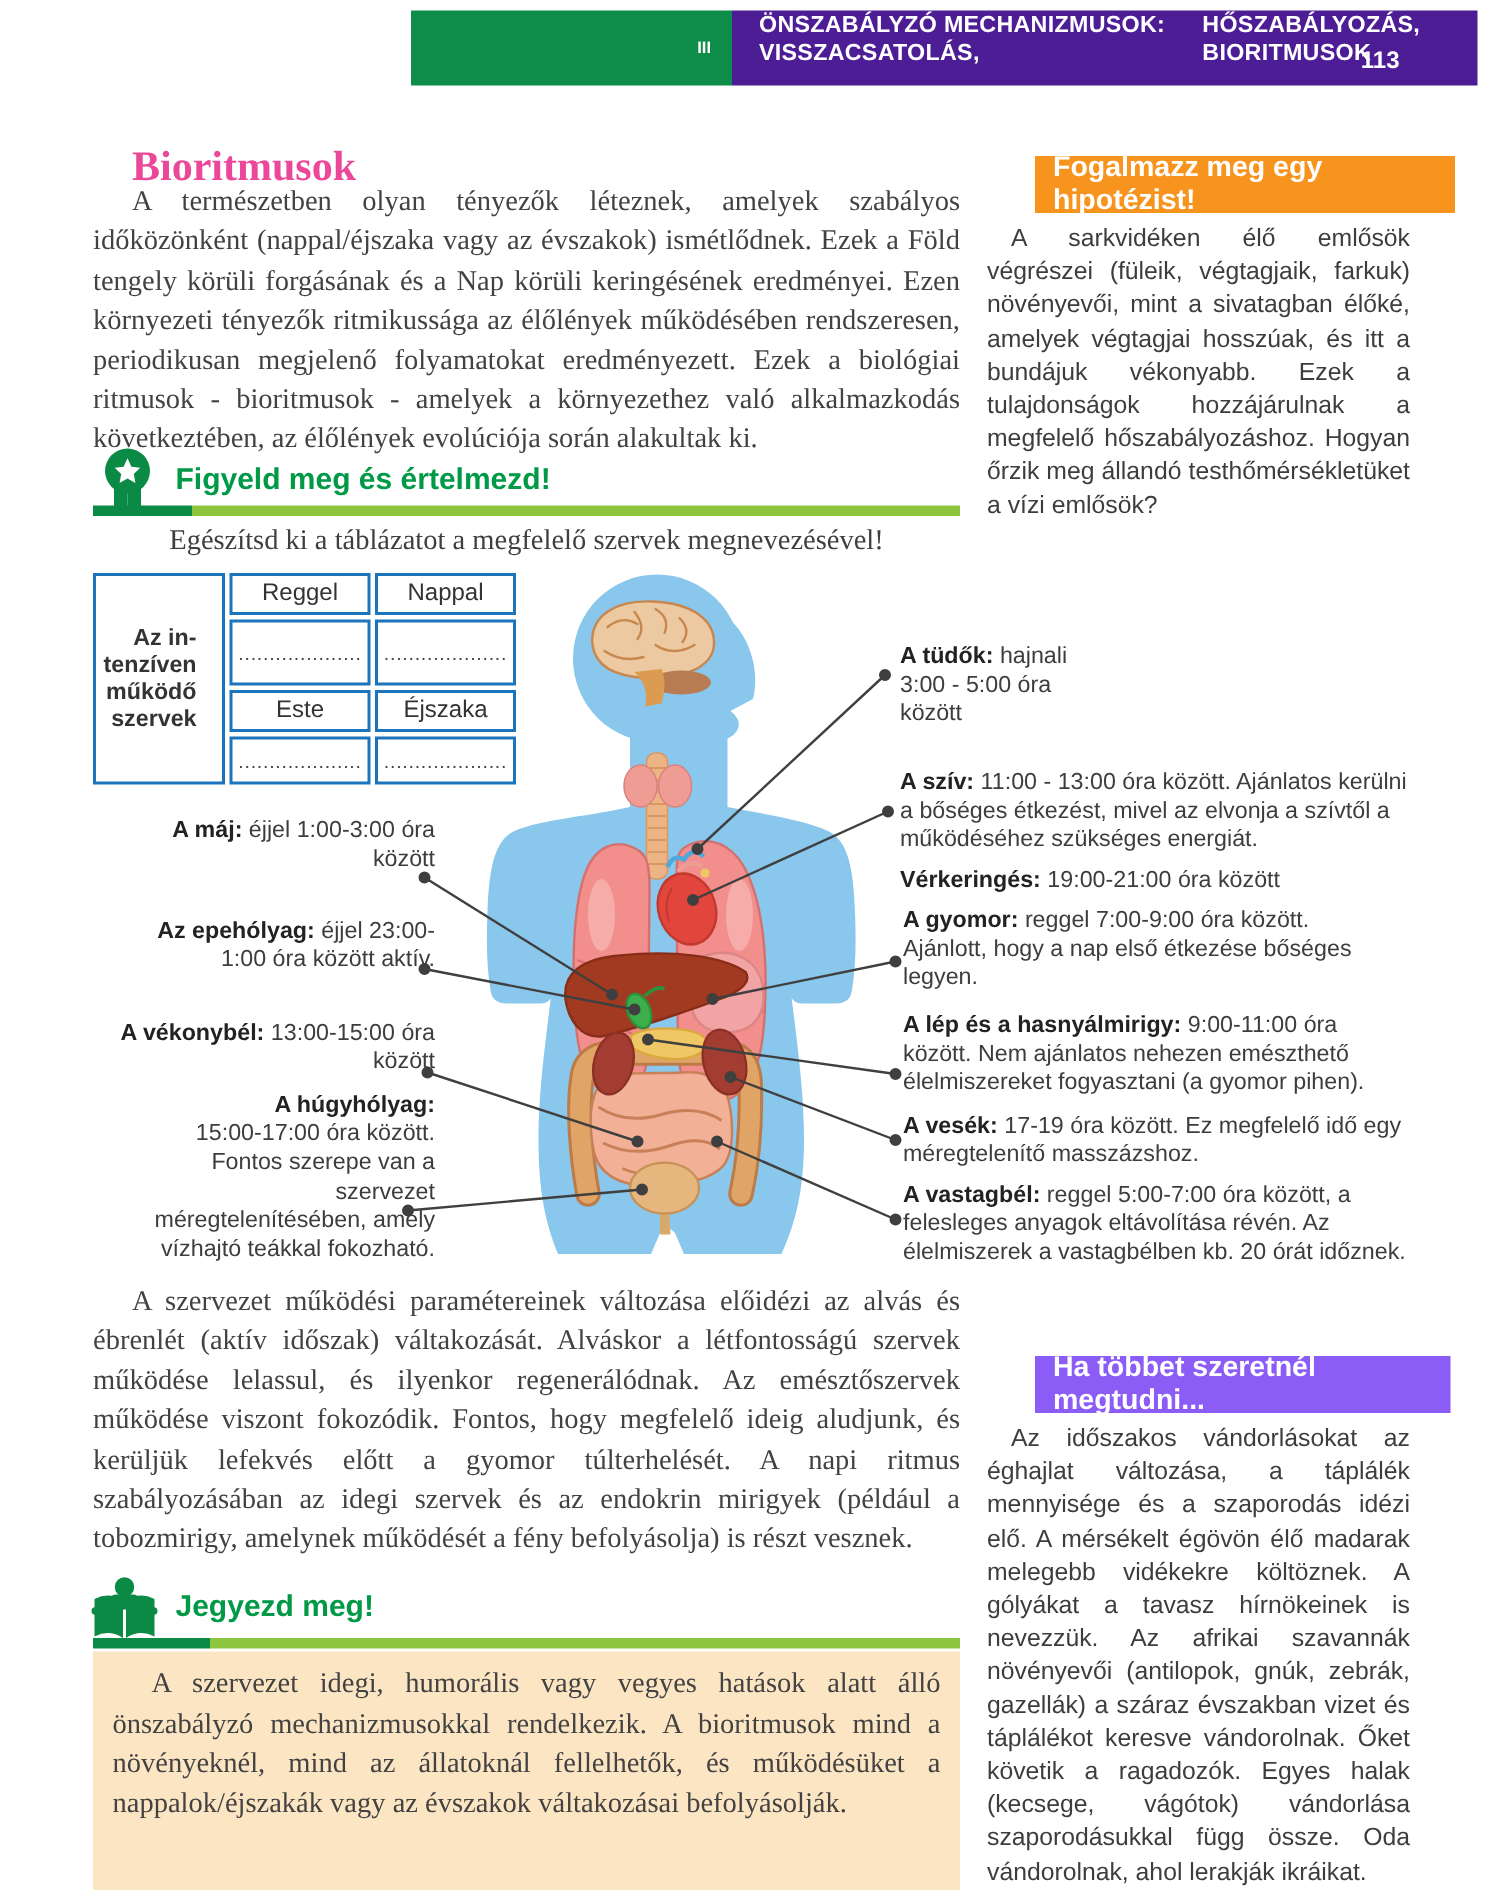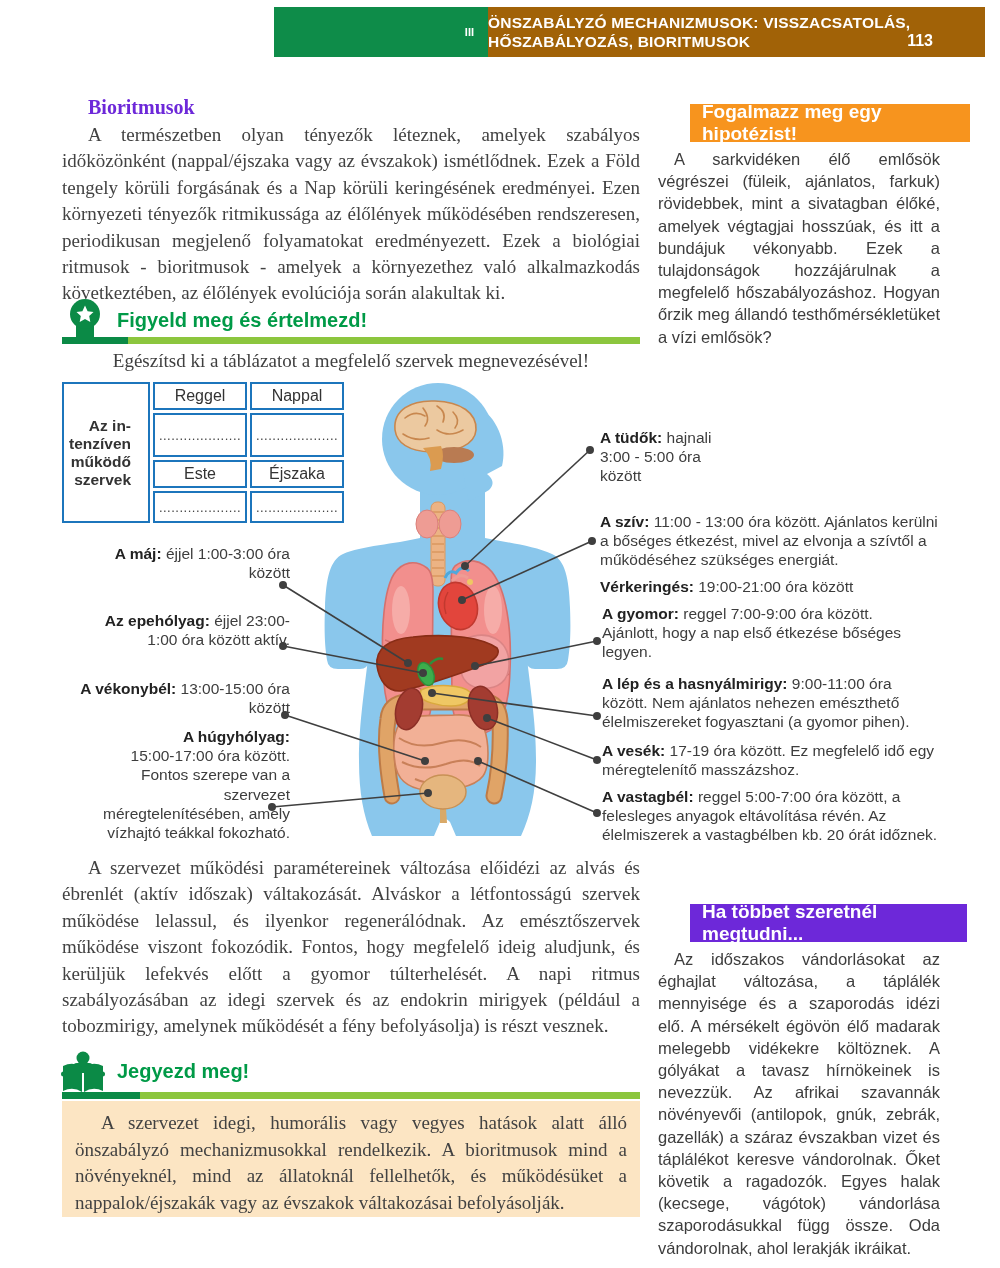--- a/index.html
+++ b/index.html
@@ -4,27 +4,27 @@
 <style>
   html,body{margin:0;padding:0;background:#ffffff;}
   .page{position:relative;width:1000px;height:1268px;background:#ffffff;overflow:hidden;
         font-family:"Liberation Sans","DejaVu Sans",sans-serif;}
   .serif{font-family:"Liberation Serif","DejaVu Serif",serif;}
 
   
   .chapter-bar{position:absolute;left:274px;top:7px;width:711px;height:50px;display:flex;}
   .chapter-num{width:214px;background:#0E8C49;color:#fff;font-weight:bold;font-size:11px;
                display:flex;align-items:center;justify-content:flex-end;padding-right:14px;box-sizing:border-box;}
-  .chapter-title-wrap{position:relative;flex:1;background:#a16207;color:#fff;display:flex;flex-direction:column;
-               justify-content:center;box-sizing:border-box;}
+  .chapter-title-wrap{position:relative;flex:1;background:#4c1d95;color:#fff;display:flex;flex-direction:row;
+               justify-content:center;padding-left:18px;box-sizing:border-box;}
   .chapter-title-line{font-weight:bold;font-size:15.5px;line-height:19px;letter-spacing:.2px;}
   .page-num{position:absolute;right:52px;top:25px;font-weight:bold;font-size:16px;color:#fff;}
 
   
-  .intro-heading{position:absolute;left:88px;top:96px;font-size:20px;font-weight:bold;color:#6d28d9;}
+  .intro-heading{position:absolute;left:88px;top:96px;font-size:28px;font-weight:bold;color:#ec4899;}
   .para{position:absolute;left:62px;width:578px;font-size:19px;line-height:26.4px;color:#424242;
         text-align:justify;text-indent:26px;}
   #para1{top:122px;}
   #para2{top:855px;}
 
   
   .section-heading{position:absolute;font-size:20px;font-weight:bold;color:#009A47;}
   .rule{position:absolute;height:7px;}
   .rule-dark{background:#0B8A46;}
   .rule-light{background:#8CC63E;}
@@ -47,28 +47,28 @@
   .organ-label{position:absolute;font-size:15.5px;line-height:19.2px;color:#3D3D3D;}
   .organ-label b{color:#222;}
   .lbl-right{text-align:left;}
   .lbl-left{text-align:right;}
   .name-block{display:block;}
 
   
   .box-header{position:absolute;height:38px;display:flex;align-items:center;padding-left:12px;
               box-sizing:border-box;color:#fff;font-weight:bold;font-size:19px;margin-left:32px;}
   .hypothesis-header{left:658px;top:104px;width:280px;background:#F7941E;}
-  .more-header{left:658px;top:904px;width:277px;background:#6d28d9;}
+  .more-header{left:658px;top:904px;width:277px;background:#8b5cf6;}
   .side-text{position:absolute;left:658px;width:282px;font-size:16.5px;line-height:22.2px;
              color:#3D3D3D;text-align:justify;text-indent:16px;}
   #hypothesis-text{top:148px;}
   #more-text{top:948px;}
 
   
-  .remember-box{position:absolute;left:62px;top:1101px;width:578px;height:116px;background:#FCE5C3;
+  .remember-box{position:absolute;left:62px;top:1101px;width:578px;height:159px;background:#FCE5C3;
                 box-sizing:border-box;padding:9px 13px 0 13px;}
   .remember-box .inner{font-size:19px;line-height:26.6px;color:#424242;text-align:justify;text-indent:26px;}
 </style>
 </head>
 <body>
 
 <div class="page">
 
   <div class="chapter-bar">
     <div class="chapter-num">III</div>
@@ -76,21 +76,21 @@
       <div class="chapter-title-line">ÖNSZABÁLYZÓ MECHANIZMUSOK: VISSZACSATOLÁS,</div>
       <div class="chapter-title-line">HŐSZABÁLYOZÁS, BIORITMUSOK</div>
       <div class="page-num">113</div>
     </div>
   </div>
 
   <div class="intro-heading serif">Bioritmusok</div>
   <div class="para serif" id="para1">A természetben olyan tényezők léteznek, amelyek szabályos időközönként (nappal/éjszaka vagy az évszakok) ismétlődnek. Ezek a Föld tengely körüli forgásának és a Nap körüli keringésének eredményei. Ezen környezeti tényezők ritmikussága az élőlények működésében rendszeresen, periodikusan megjelenő folyamatokat eredményezett. Ezek a biológiai ritmusok - bioritmusok - amelyek a környezethez való alkalmazkodás következtében, az élőlények evolúciója során alakultak ki.</div>
 
   <div class="box-header hypothesis-header">Fogalmazz meg egy hipotézist!</div>
-  <div class="side-text" id="hypothesis-text">A sarkvidéken élő emlősök végrészei (füleik, ajánlatos, farkuk) rövidebbek, mint a sivatagban élőké, amelyek végtagjai hosszúak, és itt a bundájuk vékonyabb. Ezek a tulajdonságok hozzájárulnak a megfelelő hőszabályozáshoz. Hogyan őrzik meg állandó testhőmérsékletüket a vízi emlősök?</div>
+  <div class="side-text" id="hypothesis-text">A sarkvidéken élő emlősök végrészei (füleik, végtagjaik, farkuk) növényevői, mint a sivatagban élőké, amelyek végtagjai hosszúak, és itt a bundájuk vékonyabb. Ezek a tulajdonságok hozzájárulnak a megfelelő hőszabályozáshoz. Hogyan őrzik meg állandó testhőmérsékletüket a vízi emlősök?</div>
 
   <svg class="medal" style="position:absolute;left:64px;top:298px;" width="42" height="48" viewBox="0 0 42 48">
     <polygon points="12,25 21,25 21,46 16.5,40.5 12,46" fill="#0B8A46"></polygon>
     <polygon points="21,25 30,25 30,46 25.5,40.5 21,46" fill="#0B8A46"></polygon>
     <circle cx="21" cy="16" r="15" fill="#0B8A46"></circle>
     <path d="M21,7.5 L23.6,13.2 L29.5,13.9 L25.2,18 L26.3,24 L21,21 L15.7,24 L16.8,18 L12.5,13.9 L18.4,13.2 Z" fill="#ffffff"></path>
   </svg>
   <div class="section-heading" style="left:117px;top:309px;">Figyeld meg és értelmezd!</div>
   <div class="rule rule-dark" style="left:62px;top:337px;width:66px;"></div>
   <div class="rule rule-light" style="left:128px;top:337px;width:512px;"></div>

